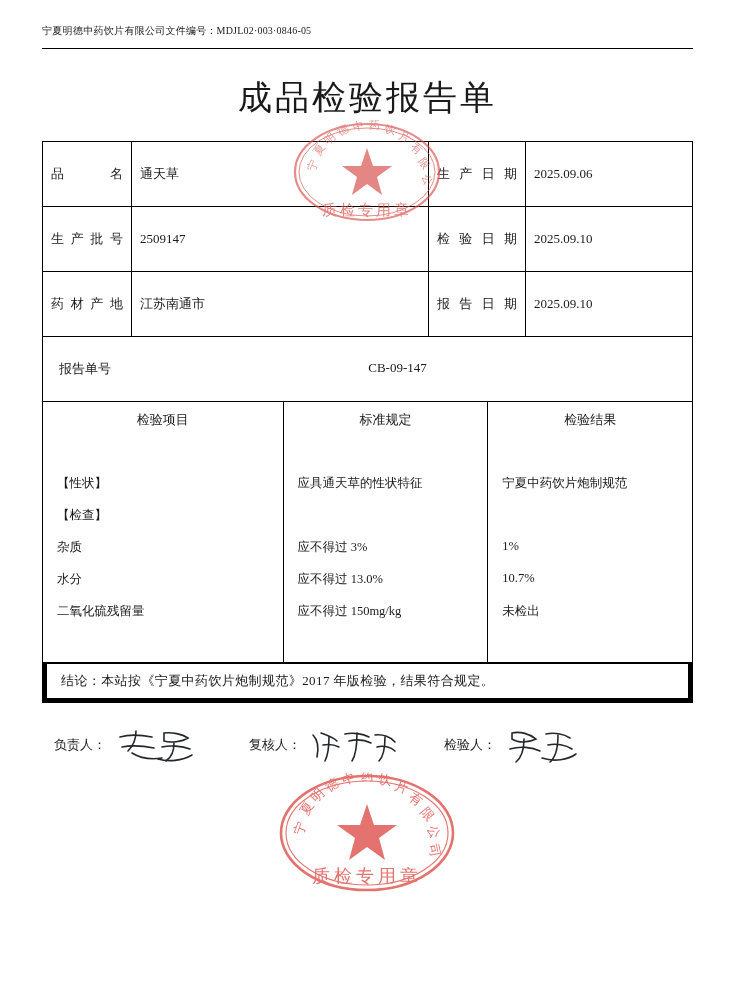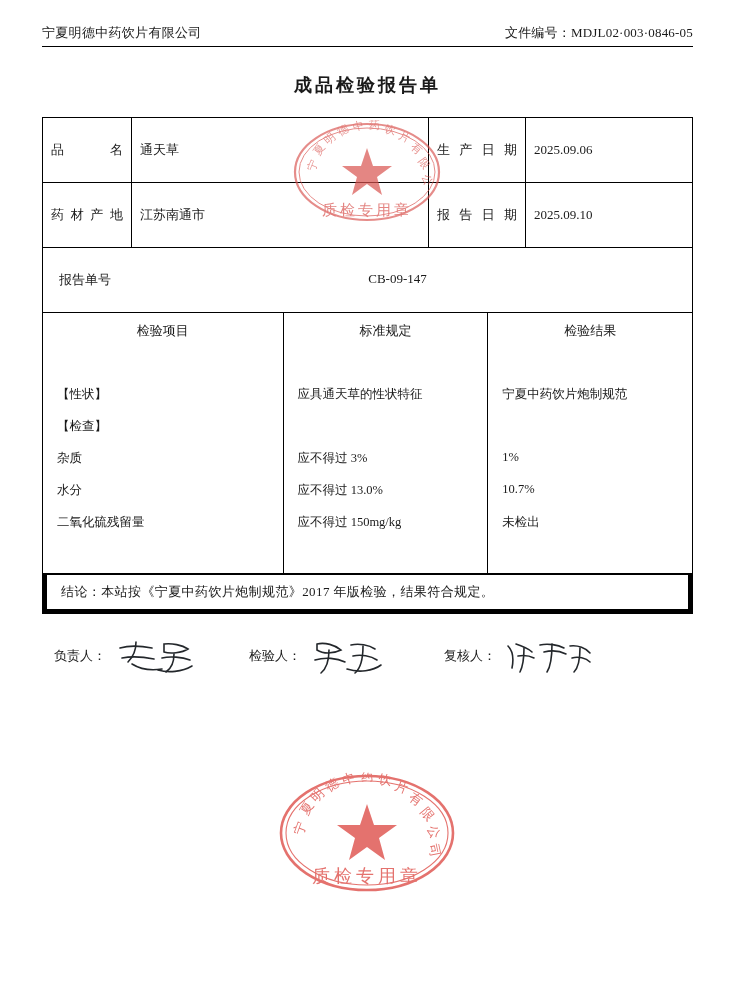--- a/index.html
+++ b/index.html
@@ -18,34 +18,33 @@
   .page {
     position: relative;
     width: 735px;
     height: 1000px;
     box-sizing: border-box;
     padding: 24px 42px 0 42px;
   }
   
   .header-row {
     display: flex;
-    justify-content: space-between;
     align-items: flex-end;
-    font-size: 13px;
-    padding-bottom: 4px;
+    font-size: 10px;
+    padding-bottom: 10px;
     border-bottom: 1px solid #000;
   }
   .header-left { letter-spacing: 0.3px; }
   .header-right { letter-spacing: 0.2px; font-family: "Liberation Serif", serif; }
 
   
   .doc-title {
     text-align: center;
-    font-size: 18px;
-    font-weight: bold;
+    font-size: 34px;
+    font-weight: normal;
     letter-spacing: 3px;
     margin: 26px 0 20px 0;
   }
 
   
   table.main {
     width: 100%;
     border-collapse: collapse;
     table-layout: fixed;
     font-size: 13px;
@@ -169,20 +168,26 @@
 
   <div class="doc-title">成品检验报告单</div>
 
   <table class="main">
     <tbody>
         <tr>
       <td class="lbl">品名</td>
       <td class="val">通天草</td>
       <td class="lbl2">生产日期</td>
       <td class="val2">2025.09.06</td>
+    </tr>
+    <tr>
+      <td class="lbl">生产批号</td>
+      <td class="val">2509147</td>
+      <td class="lbl2">检验日期</td>
+      <td class="val2">2025.09.10</td>
     </tr>
     <tr>
       <td class="lbl">药材产地</td>
       <td class="val">江苏南通市</td>
       <td class="lbl2">报告日期</td>
       <td class="val2">2025.09.10</td>
     </tr>
     <tr>
       <td class="report-no" colspan="4">
         <span class="rno-label">报告单号</span>
@@ -253,36 +258,20 @@
         <svg width="86" height="40" viewBox="0 0 86 40">
           <g fill="none" stroke="#23272b" stroke-width="1.6" stroke-linecap="round">
             <path d="M8 12 C18 9, 30 10, 40 12"></path>
             <path d="M24 6 C24 14, 22 20, 16 26"></path>
             <path d="M10 22 C20 20, 32 21, 42 23"></path>
             <path d="M20 28 C28 33, 38 35, 50 33"></path>
             <path d="M52 8 C60 7, 70 9, 76 13 C70 17, 58 18, 52 16 Z"></path>
             <path d="M50 22 C58 20, 70 21, 78 24"></path>
             <path d="M62 18 C62 26, 60 32, 54 36"></path>
             <path d="M46 34 C56 37, 70 36, 80 30"></path>
-          </g>
-        </svg>
-      </span>
-    </div>
-    <div class="sign-block">
-      <span class="sign-label">检验人：</span>
-      <span class="sign-img">
-        <svg width="80" height="40" viewBox="0 0 80 40">
-          <g fill="none" stroke="#23272b" stroke-width="1.6" stroke-linecap="round">
-            <path d="M10 8 C18 6, 28 9, 34 14 C26 18, 16 18, 10 14 Z"></path>
-            <path d="M8 24 C18 21, 30 22, 38 26"></path>
-            <path d="M22 14 C22 24, 20 32, 14 37"></path>
-            <path d="M44 9 C52 7, 62 9, 68 13"></path>
-            <path d="M46 20 C54 18, 64 20, 70 24"></path>
-            <path d="M56 10 C56 22, 54 32, 48 37"></path>
-            <path d="M40 33 C52 37, 66 35, 74 29"></path>
           </g>
         </svg>
       </span>
     </div>
     <div class="sign-block">
       <span class="sign-label">复核人：</span>
       <span class="sign-img">
         <svg width="92" height="40" viewBox="0 0 92 40">
           <g fill="none" stroke="#23272b" stroke-width="1.6" stroke-linecap="round">
             <path d="M6 10 C10 14, 12 22, 10 32"></path>
@@ -292,20 +281,36 @@
             <path d="M38 9 C46 7, 56 9, 62 12"></path>
             <path d="M42 16 C50 14, 58 15, 64 18"></path>
             <path d="M50 8 C50 20, 49 30, 45 36"></path>
             <path d="M68 10 C76 9, 84 12, 88 17"></path>
             <path d="M70 22 C76 20, 84 22, 88 26"></path>
             <path d="M78 12 C78 24, 76 32, 72 36"></path>
           </g>
         </svg>
       </span>
     </div>
+    <div class="sign-block">
+      <span class="sign-label">检验人：</span>
+      <span class="sign-img">
+        <svg width="80" height="40" viewBox="0 0 80 40">
+          <g fill="none" stroke="#23272b" stroke-width="1.6" stroke-linecap="round">
+            <path d="M10 8 C18 6, 28 9, 34 14 C26 18, 16 18, 10 14 Z"></path>
+            <path d="M8 24 C18 21, 30 22, 38 26"></path>
+            <path d="M22 14 C22 24, 20 32, 14 37"></path>
+            <path d="M44 9 C52 7, 62 9, 68 13"></path>
+            <path d="M46 20 C54 18, 64 20, 70 24"></path>
+            <path d="M56 10 C56 22, 54 32, 48 37"></path>
+            <path d="M40 33 C52 37, 66 35, 74 29"></path>
+          </g>
+        </svg>
+      </span>
+    </div>
   </div>
 
   <div class="stamp" id="stamp-top">
     <svg width="150" height="104" viewBox="0 0 150 104">
       <g stroke="#d9534f" fill="none" stroke-width="2.2" opacity="0.85">
         <ellipse cx="75" cy="52" rx="72" ry="48"></ellipse>
         <ellipse cx="75" cy="52" rx="68" ry="44" stroke-width="1"></ellipse>
       </g>
       <path d="M75 28 L81 46 L100 46 L85 57 L90 75 L75 64 L60 75 L65 57 L50 46 L69 46 Z" fill="#d9534f" opacity="0.9"></path>
       <g fill="#d9534f" opacity="0.9" font-family="'Liberation Serif',serif">

